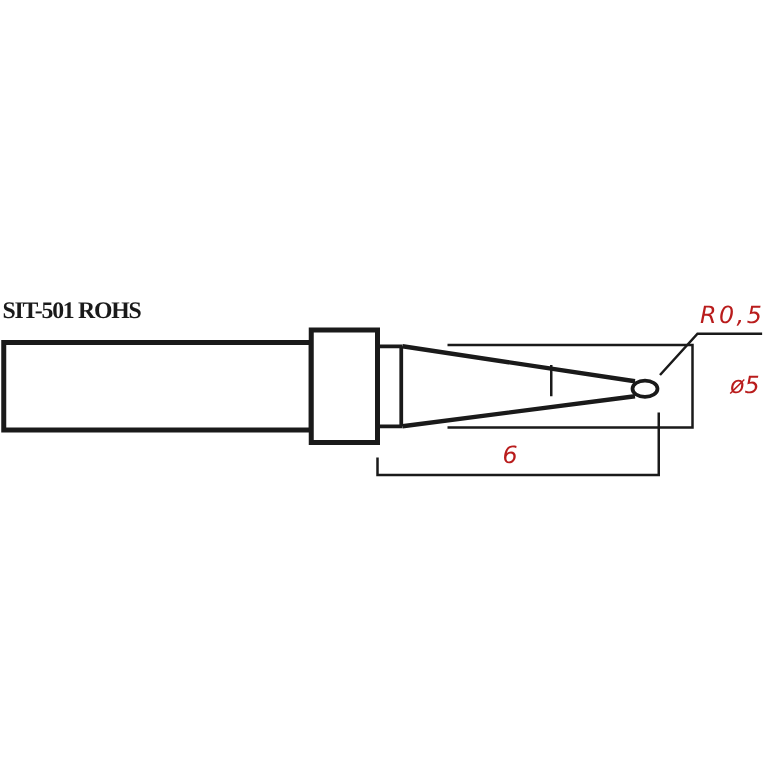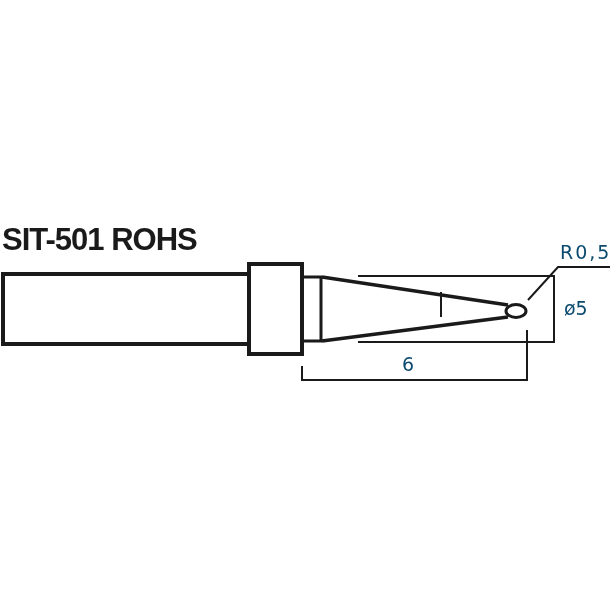--- a/index.html
+++ b/index.html
@@ -1,19 +1,19 @@
 <!DOCTYPE html>
 <html><head>
 <meta charset="utf-8">
 <style>
   html, body { margin:0; padding:0; background:#ffffff; }
   body { width:610px; height:610px; position:relative; overflow:hidden; font-family:"DejaVu Sans", sans-serif; }
   svg { position:absolute; left:0; top:0; }
-  .title { position:absolute; left:2px; top:222px; font-family:Liberation Sans, sans-serif; font-weight:bold; font-size:31px; color:#1a1a1a; letter-spacing:-1px; white-space:nowrap; }
-  .label { position:absolute; font-family:"DejaVu Sans", sans-serif; font-size:19px; color:#0c4a6e; white-space:nowrap; }
+  .title { position:absolute; left:2px; top:238px; font-family:Liberation Serif, serif; font-weight:bold; font-size:19px; color:#1a1a1a; letter-spacing:-1px; white-space:nowrap; }
+  .label { position:absolute; font-family:"DejaVu Sans", sans-serif; font-size:19px; color:#b91c1c; white-space:nowrap;font-style:italic; }
 </style>
 </head>
 <body>
 
 <div class="title">SIT-501 ROHS</div>
 
 <svg width="610" height="610" viewBox="0 0 610 610">
   <g stroke="#1a1a1a" fill="none" stroke-linejoin="miter">
 
     <rect x="3" y="274" width="246" height="70" stroke-width="4"></rect>
@@ -30,14 +30,14 @@
 
     <path d="M358 276 L554 276 L554 342 L358 342" stroke-width="2"></path>
 
     <path d="M302 366 L302 380 L527 380 L527 330" stroke-width="2"></path>
 
     <path d="M528 300 L558 267 L610 267" stroke-width="2"></path>
   </g>
 </svg>
 
 <div class="label" style="left:560px; top:241px; letter-spacing:2px;">R0,5</div>
-<div class="label" style="left:564px; top:297px;">ø5</div>
+<div class="label" style="left:584px; top:297px;">ø5</div>
 <div class="label" style="left:402px; top:353px;">6</div>
 
 </body></html>

